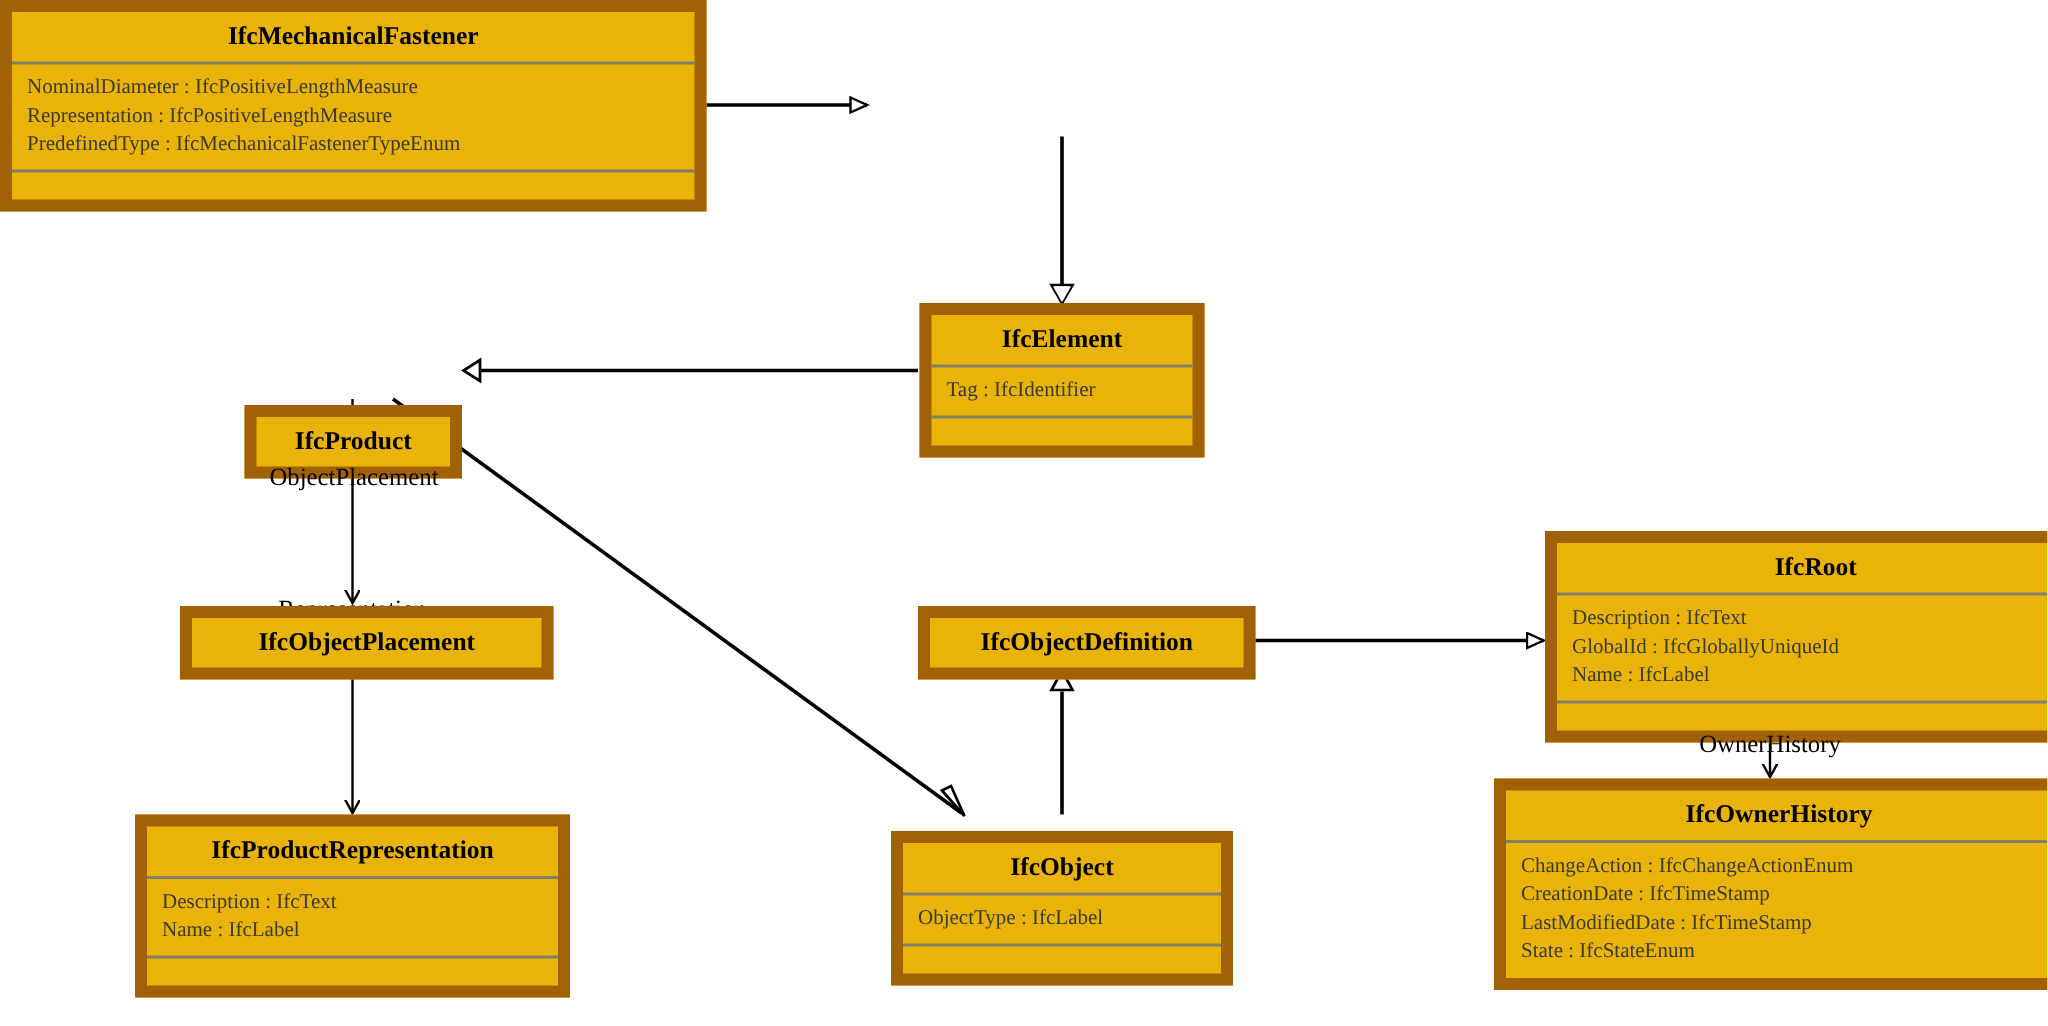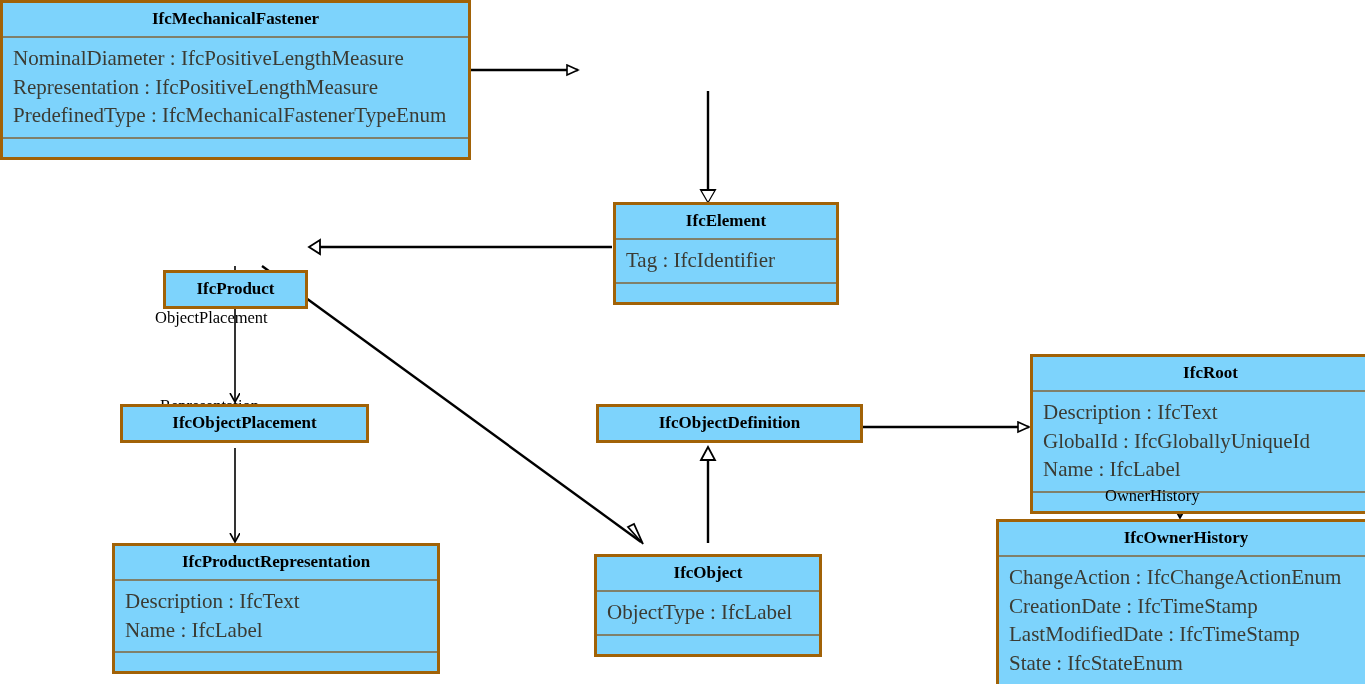--- a/index.html
+++ b/index.html
@@ -20,53 +20,54 @@
     left: 0;
     top: 0;
     width: 1365px;
     height: 684px;
     pointer-events: none;
     z-index: 1;
   }
   .uml-class {
     position: absolute;
     box-sizing: border-box;
-    background: #7dd3fc;
-    border: 3px solid #a16207;
+    background: #eab308;
+    border: 8px solid #a16207;
     z-index: 2;
   }
   .compartment-title {
     text-align: center;
     font-weight: bold;
     font-size: 17px;
     color: #000000;
     padding: 6px 8px 7px 8px;
     line-height: 1.15;
     white-space: nowrap;
   }
   .compartment-attrs {
     border-top: 2px solid #80806a;
     padding: 6px 10px 7px 10px;
   }
   .compartment-ops {
     border-top: 2px solid #80806a;
     height: 18px;
   }
   .attr-line {
-    font-size: 21px;
+    font-size: 14px;
     color: #3b3b33;
     line-height: 1.38;
     white-space: nowrap;
   }
   .edge-label {
     position: absolute;
     font-size: 16.5px;
     color: #000000;
     white-space: nowrap;
     z-index: 3;
+    text-align: center;
   }
   .edge-label.under {
     z-index: 1;
   }
 </style>
 </head>
 <body>
 
 <div id="canvas">
 
@@ -126,48 +127,48 @@
     <div class="compartment-title">IfcMechanicalFastener</div>
     <div class="compartment-attrs">
       <div class="attr-line">NominalDiameter : IfcPositiveLengthMeasure</div>
       <div class="attr-line">Representation : IfcPositiveLengthMeasure</div>
       <div class="attr-line">PredefinedType : IfcMechanicalFastenerTypeEnum</div>
     </div>
     <div class="compartment-ops"></div>
   </div>
 
 
-  <div class="uml-class" style="left:613px; top:202px; width:226px;">
+  <div class="uml-class" style="left:613px; top:202px; width:190px;">
     <div class="compartment-title">IfcElement</div>
     <div class="compartment-attrs">
       <div class="attr-line">Tag : IfcIdentifier</div>
     </div>
     <div class="compartment-ops"></div>
   </div>
 
   <div class="uml-class" style="left:163px; top:229px; width:145px;margin-top:41px;">
     <div class="compartment-title">IfcProduct</div>
   </div>
 
   <div class="edge-label under" style="left:160px; top:396px; width:150px;">Representation</div>
 
   <div class="uml-class" style="left:120px; top:404px; width:249px;">
     <div class="compartment-title">IfcObjectPlacement</div>
   </div>
 
-  <div class="uml-class" style="left:90px; top:543px; width:328px;margin-left:22px;">
+  <div class="uml-class" style="left:90px; top:543px; width:290px;">
     <div class="compartment-title">IfcProductRepresentation</div>
     <div class="compartment-attrs">
       <div class="attr-line">Description : IfcText</div>
       <div class="attr-line">Name : IfcLabel</div>
     </div>
     <div class="compartment-ops"></div>
   </div>
 
-  <div class="uml-class" style="left:596px; top:404px; width:267px;">
+  <div class="uml-class" style="left:612px; top:404px; width:225px;">
     <div class="compartment-title">IfcObjectDefinition</div>
   </div>
 
   <div class="uml-class" style="left:594px; top:554px; width:228px;">
     <div class="compartment-title">IfcObject</div>
     <div class="compartment-attrs">
       <div class="attr-line">ObjectType : IfcLabel</div>
     </div>
     <div class="compartment-ops"></div>
   </div>

